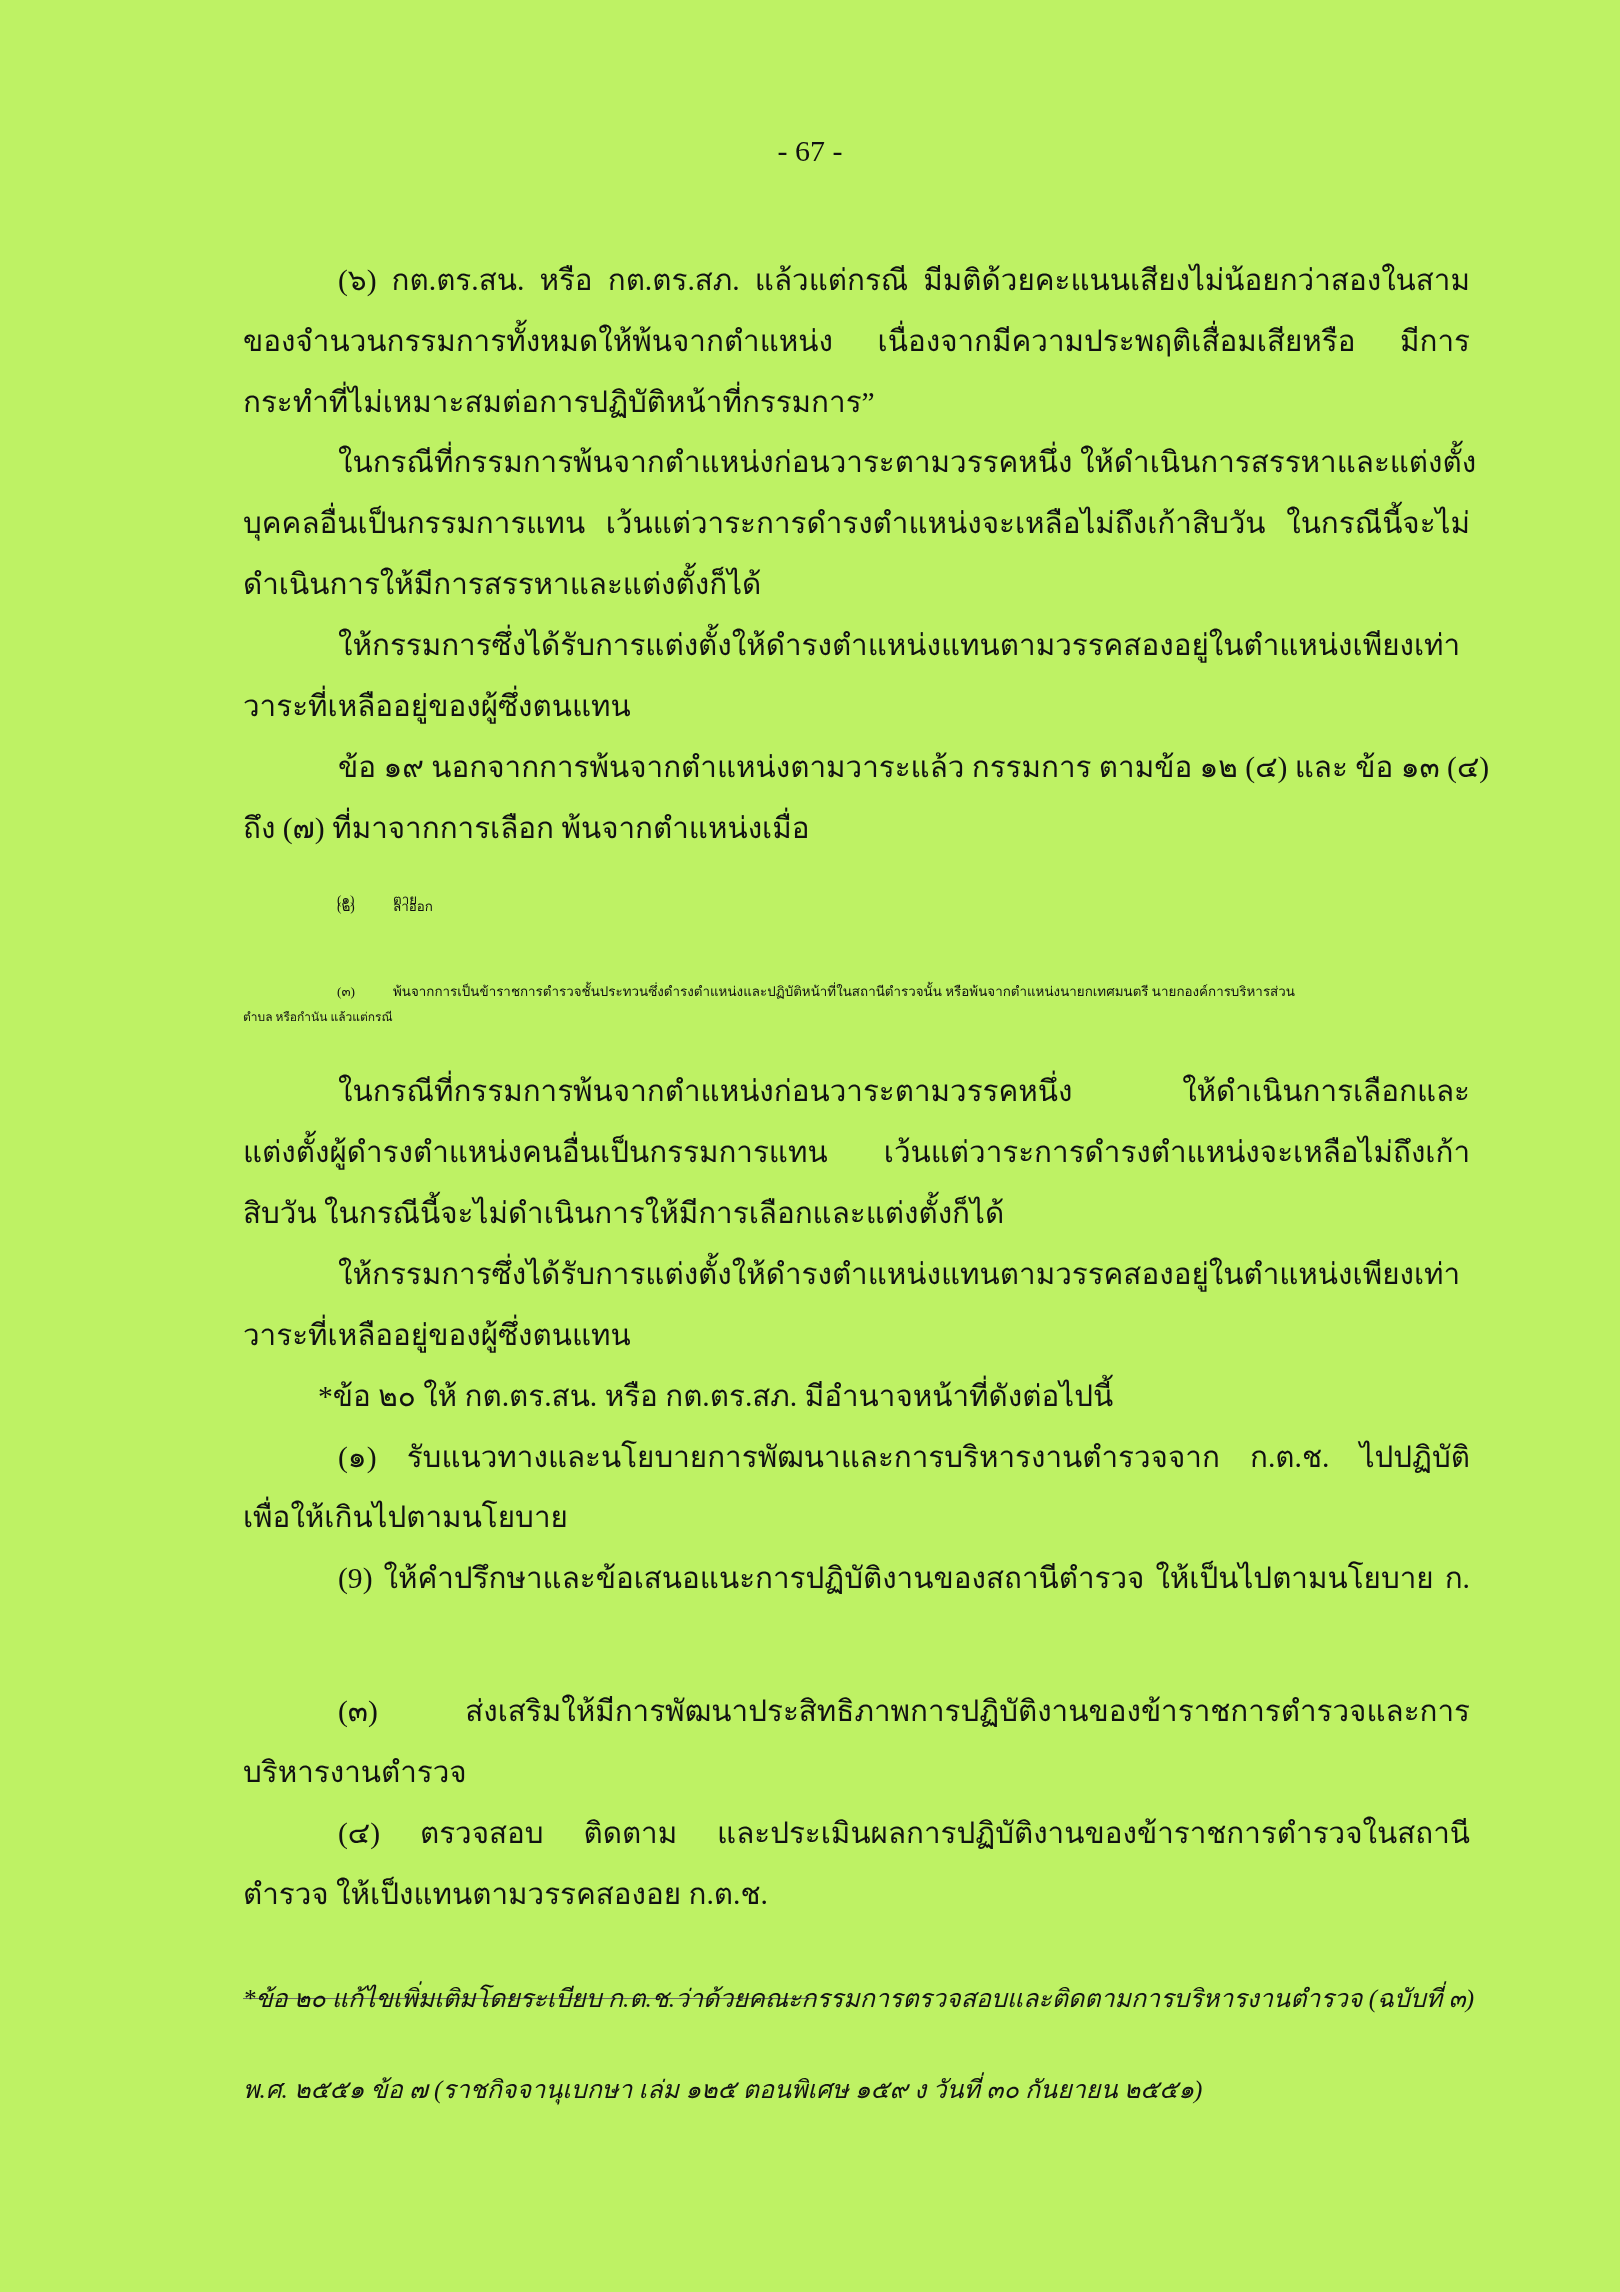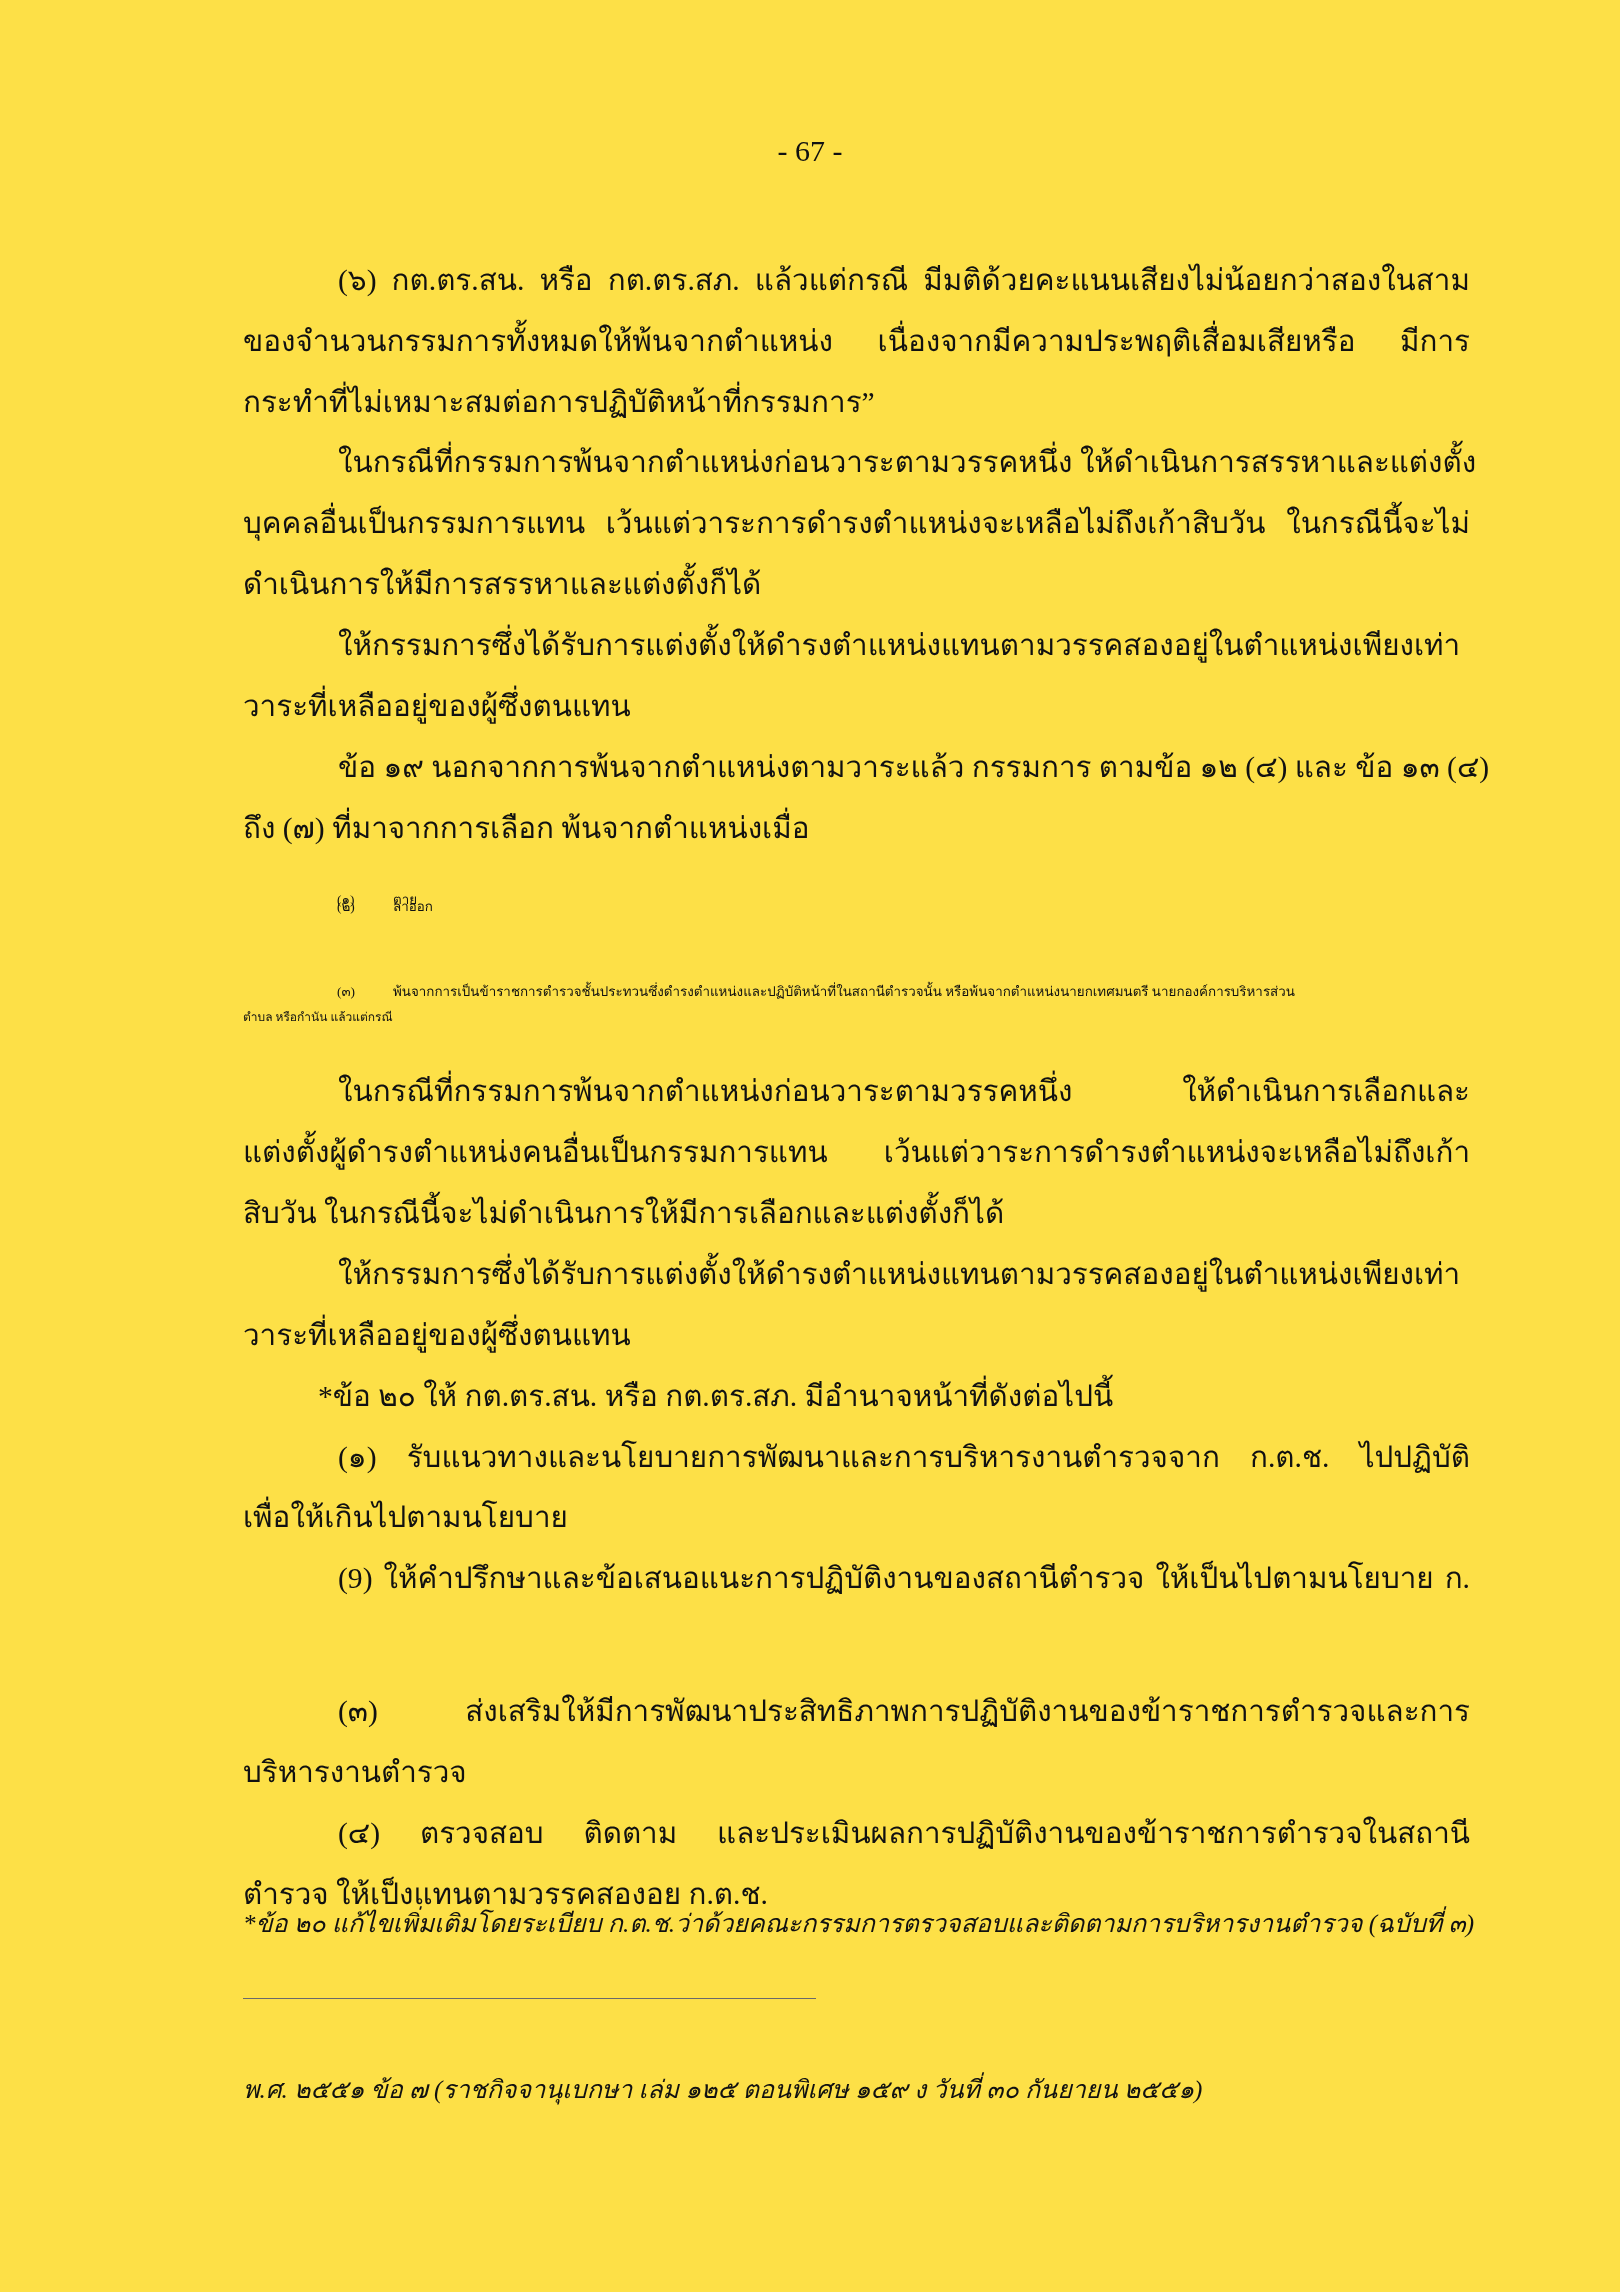--- a/index.html
+++ b/index.html
@@ -1,18 +1,18 @@
 <!DOCTYPE html>
 <html style="font-size:14.3px"><head>
 <meta charset="utf-8">
 <style>
   html, body { margin: 0; padding: 0; background: #ffffff; }
   body { width: 1620px; height: 2293px; position: relative; overflow: hidden;
          font-family: "DejaVu Serif", "Liberation Serif", serif; color: #111; }
-  .page { position: absolute; left: 0; top: 0; width: 1620px; height: 2293px; background: #fde047; }
+  .page { position: absolute; left: 0; top: 0; width: 1620px; height: 2293px; background: #bef264; }
   .page-number { position: absolute; top: 134px; left: 0; width: 1620px; text-align: center;
                  font-family: "Liberation Serif", serif; font-size: 30px; }
   .line { position: absolute; left: 243px; width: 1227px; font-size: 29.6px; line-height: 41px;
           white-space: nowrap; font-family: "Liberation Serif", "DejaVu Serif", serif; }
   .just { text-align: justify; text-align-last: justify; }
   .indent { padding-left: 95px; width: 1132px; }
   .small { font-size: 13.4px; line-height: 19.7px; }
   .small .num { display: inline-block; width: 56px; padding-left: 94px; }
   .small-cont { font-size: 12px; line-height: 19.7px; }
   .footnote-rule { position: absolute; left: 243px; top: 1998px; width: 573px; height: 0;
@@ -66,17 +66,17 @@
 
   <div class="line just indent" style="top:1558px">(9)  ให้คำปรึกษาและข้อเสนอแนะการปฏิบัติงานของสถานีตำรวจ  ให้เป็นไปตามนโยบาย ก.</div>
 
   <div class="line just indent" style="top:1691px">(๓)  ส่งเสริมให้มีการพัฒนาประสิทธิภาพการปฏิบัติงานของข้าราชการตำรวจและการ</div>
   <div class="line" style="top:1752px">บริหารงานตำรวจ</div>
 
   <div class="line just indent" style="top:1813px">(๔) ตรวจสอบ     ติดตาม     และประเมินผลการปฏิบัติงานของข้าราชการตำรวจในสถานี</div>
   <div class="line" style="top:1874px">ตำรวจ ให้เป็งแทนตามวรรคสองอย ก.ต.ช.</div>
 
   <div class="footnote-rule"></div>
-  <div class="fn" style="top:1906px">*ข้อ ๒๐ แก้ไขเพิ่มเติมโดยระเบียบ  ก.ต.ช.ว่าด้วยคณะกรรมการตรวจสอบและติดตามการบริหารงานตำรวจ  (ฉบับที่  ๓)</div>
+  <div class="fn" style="top:1981px">*ข้อ ๒๐ แก้ไขเพิ่มเติมโดยระเบียบ  ก.ต.ช.ว่าด้วยคณะกรรมการตรวจสอบและติดตามการบริหารงานตำรวจ  (ฉบับที่  ๓)</div>
   <div class="fn" style="top:2072px">พ.ศ. ๒๕๕๑  ข้อ ๗  (ราชกิจจานุเบกษา เล่ม ๑๒๕ ตอนพิเศษ ๑๕๙ ง วันที่ ๓๐ กันยายน ๒๕๕๑)</div>
 
 </div>
 
 
 </body></html>

